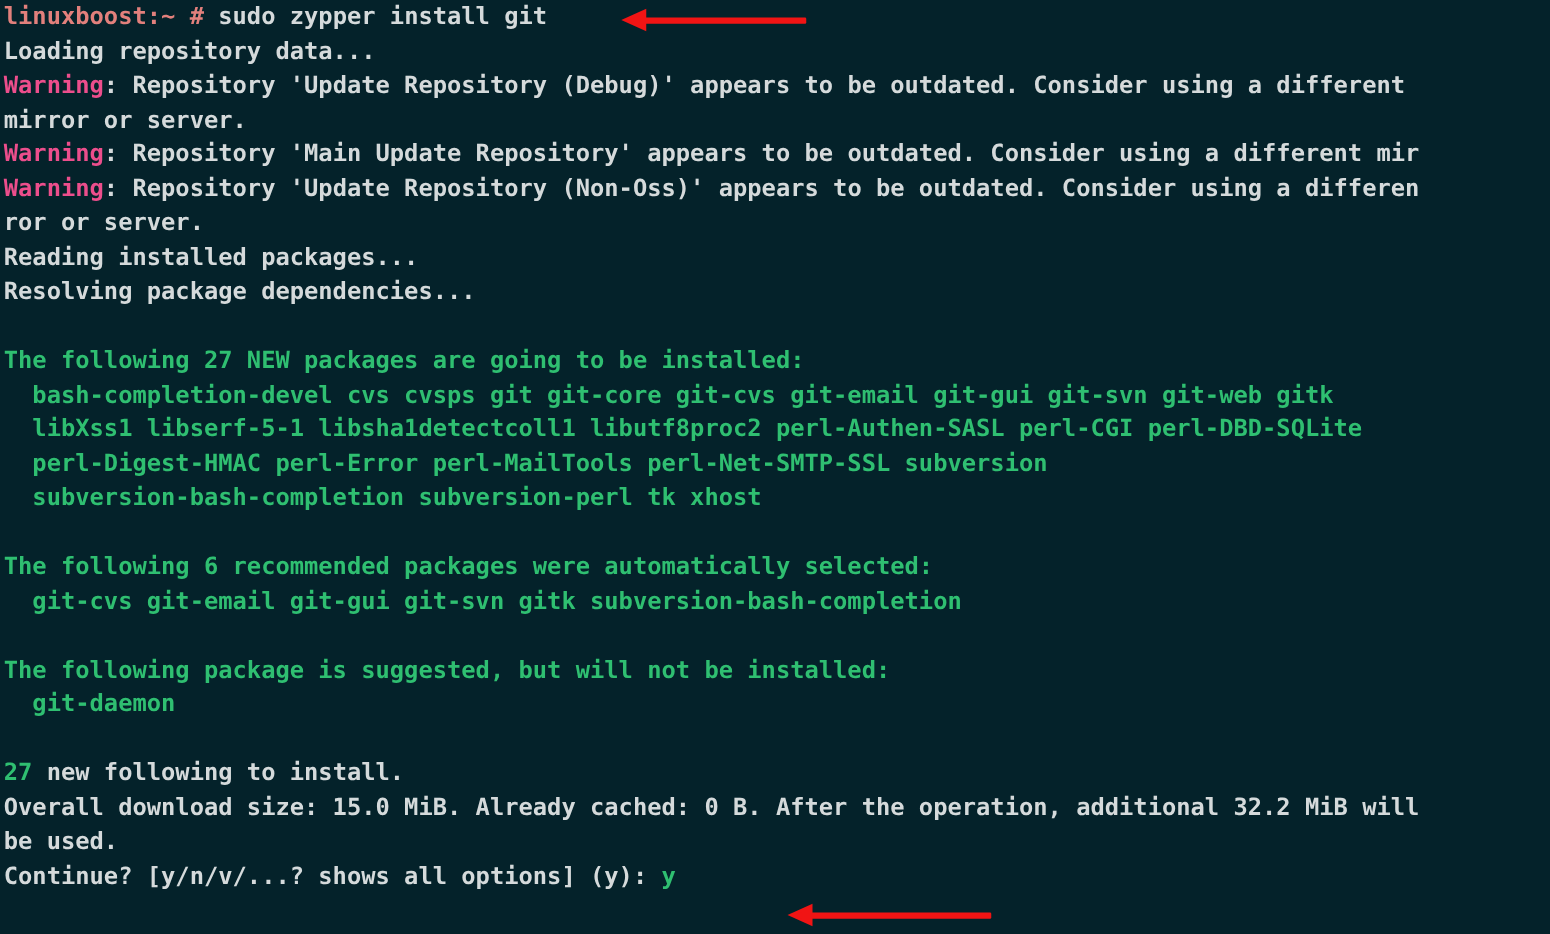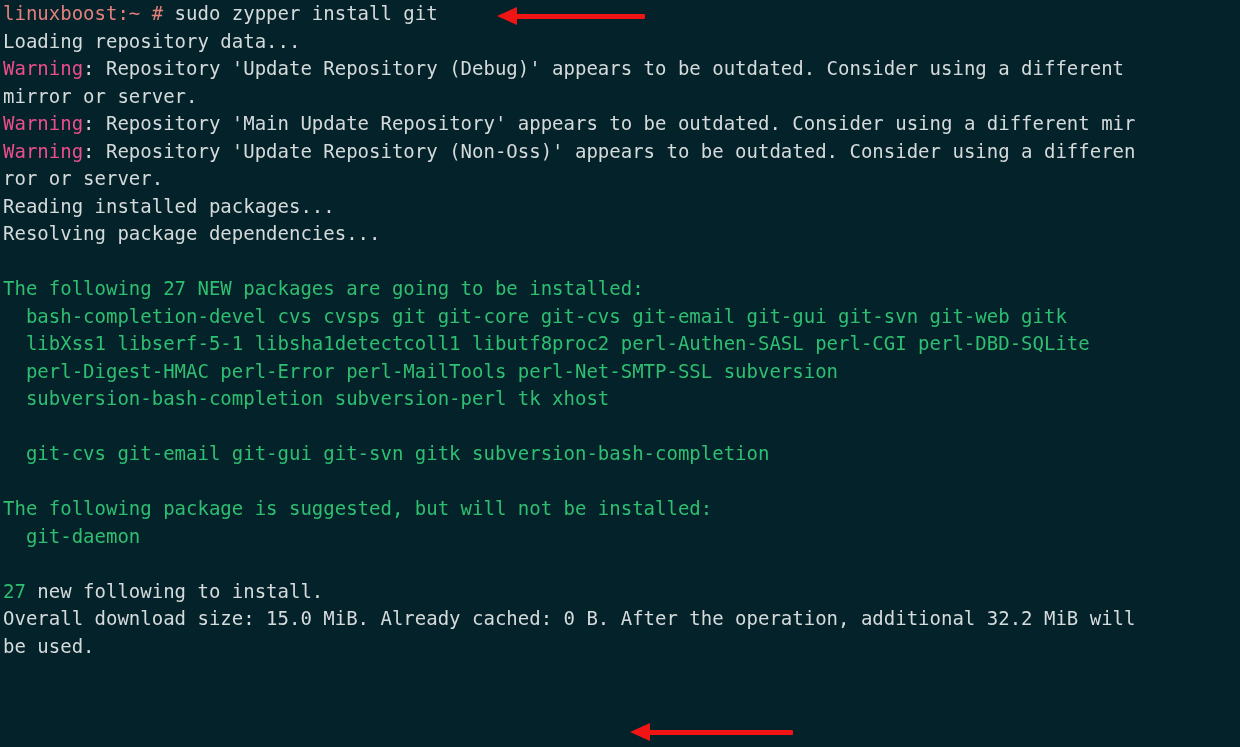--- a/index.html
+++ b/index.html
@@ -17,20 +17,21 @@
 
   #terminal {
     position: absolute;
     left: 0;
     top: 0;
     width: 1240px;
     height: 747px;
     background: #04222a;
     padding: 0;
     box-sizing: border-box;
+    font-weight: bold;
   }
 
   .line {
     position: relative;
     height: 27.5px;
     line-height: 27.5px;
     font-size: 19px;
     letter-spacing: 0px;
     white-space: pre;
     color: #d5dadb;
@@ -86,28 +87,30 @@
       <div class="line"><span class="c-normal">ror or server.</span></div>
       <div class="line"><span class="c-normal">Reading installed packages...</span></div>
       <div class="line"><span class="c-normal">Resolving package dependencies...</span></div>
       <div class="line blank"><span class="c-normal"> </span></div>
       <div class="line"><span class="c-green">The following 27 NEW packages are going to be installed:</span></div>
       <div class="line"><span class="c-green">  bash-completion-devel cvs cvsps git git-core git-cvs git-email git-gui git-svn git-web gitk</span></div>
       <div class="line"><span class="c-green">  libXss1 libserf-5-1 libsha1detectcoll1 libutf8proc2 perl-Authen-SASL perl-CGI perl-DBD-SQLite</span></div>
       <div class="line"><span class="c-green">  perl-Digest-HMAC perl-Error perl-MailTools perl-Net-SMTP-SSL subversion</span></div>
       <div class="line"><span class="c-green">  subversion-bash-completion subversion-perl tk xhost</span></div>
       <div class="line blank"><span class="c-normal"> </span></div>
+      <div class="line"><span class="c-green">The following 6 recommended packages were automatically selected:</span></div>
       <div class="line"><span class="c-green">  git-cvs git-email git-gui git-svn gitk subversion-bash-completion</span></div>
       <div class="line blank"><span class="c-normal"> </span></div>
       <div class="line"><span class="c-green">The following package is suggested, but will not be installed:</span></div>
       <div class="line"><span class="c-green">  git-daemon</span></div>
       <div class="line blank"><span class="c-normal"> </span></div>
       <div class="line"><span class="c-green">27</span><span class="c-normal"> new following to install.</span></div>
       <div class="line"><span class="c-normal">Overall download size: 15.0 MiB. Already cached: 0 B. After the operation, additional 32.2 MiB will</span></div>
       <div class="line"><span class="c-normal">be used.</span></div>
+      <div class="line"><span class="c-normal">Continue? [y/n/v/...? shows all options] (y): </span><span class="c-green">y</span></div>
     </div>
   <div id="annotations-container">
       <div class="arrow" style="left: 497px; top: 14px; width: 150px;">
         <div class="head"></div>
         <div class="shaft" style="width: 138px;"></div>
       </div>
       <div class="arrow" style="left: 630px; top: 730px; width: 165px;">
         <div class="head"></div>
         <div class="shaft" style="width: 153px;"></div>
       </div>

